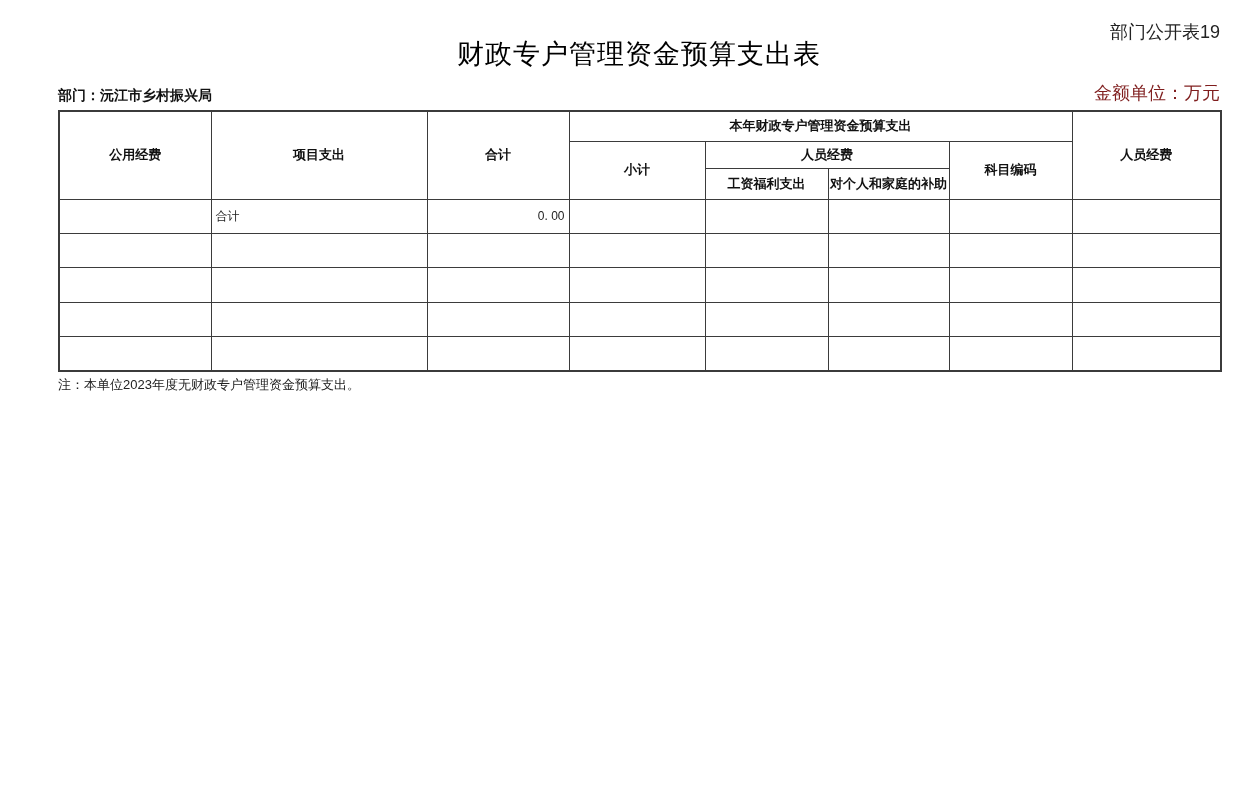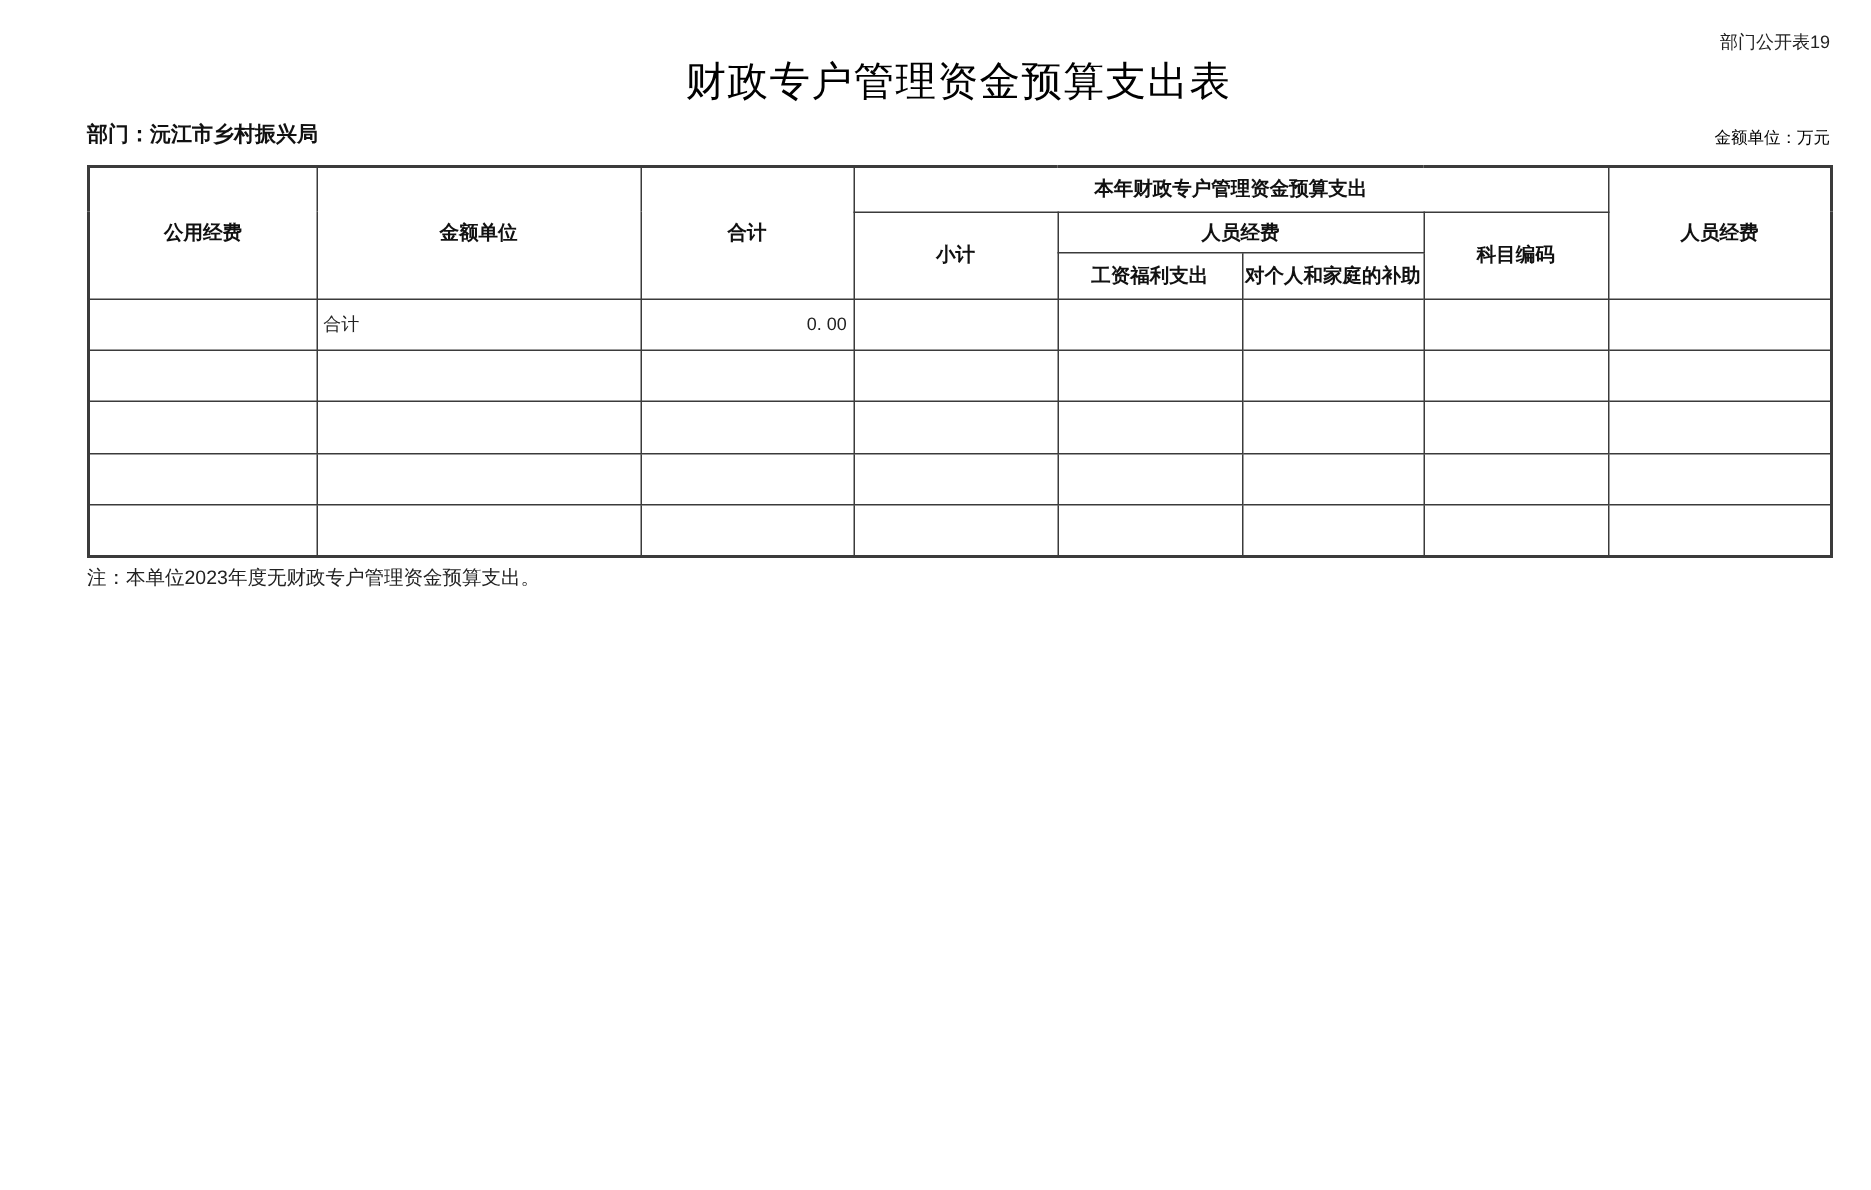--- a/index.html
+++ b/index.html
@@ -9,21 +9,21 @@
     height: 793px;
     position: relative;
     font-family: "Liberation Sans", sans-serif;
     color: #1a1a1a;
     overflow: hidden;
   }
   .corner-label {
     position: absolute;
     top: 20px;
     right: 27px;
-    font-size: 12px;
+    font-size: 18px;
     color: #222;
   }
   .page-title {
     position: absolute;
     top: 36px;
     left: 58px;
     width: 1162px;
     text-align: center;
     font-size: 27px;
     font-weight: normal;
@@ -39,22 +39,22 @@
     justify-content: space-between;
     align-items: flex-end;
     gap: 40px;
   }
   .dept-label {
     font-size: 14px;
     font-weight: bold;
     color: #111;
   }
   .unit-label {
-    font-size: 11px;
-    color: #000000;
+    font-size: 18px;
+    color: #7f1d1d;
   }
   table.budget-table {
     position: absolute;
     top: 110px;
     left: 58px;
     width: 1162px;
     border-collapse: collapse;
     table-layout: fixed;
     border: 2px solid #3b3b3b;
   }
@@ -111,21 +111,21 @@
     <col style="width:142px">
     <col style="width:136px">
     <col style="width:123px">
     <col style="width:121px">
     <col style="width:123px">
     <col style="width:149px">
   </colgroup>
   <thead>
     <tr class="hrow-1">
       <th rowspan="3">公用经费</th>
-      <th rowspan="3">金额单位</th>
+      <th rowspan="3">项目支出</th>
       <th rowspan="3">合计</th>
       <th colspan="4">本年财政专户管理资金预算支出</th>
       <th rowspan="3">人员经费</th>
     </tr>
     <tr class="hrow-2">
       <th rowspan="2">小计</th>
       <th colspan="2">人员经费</th>
       <th rowspan="2">科目编码</th>
     </tr>
     <tr class="hrow-3">

